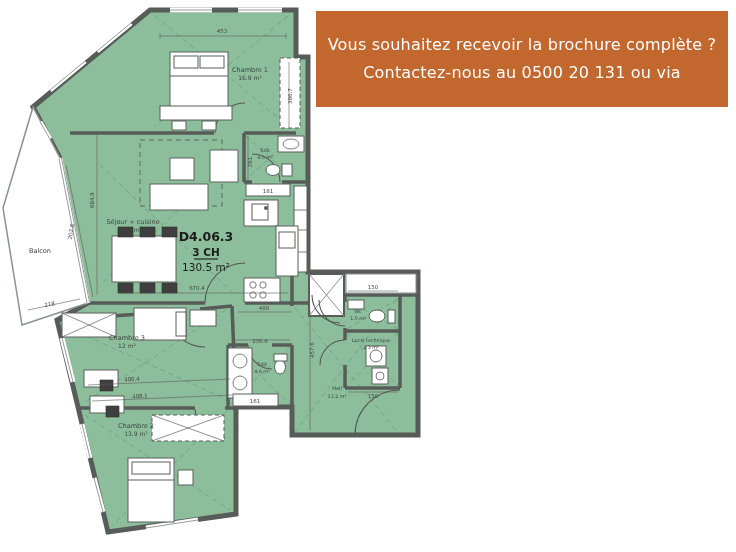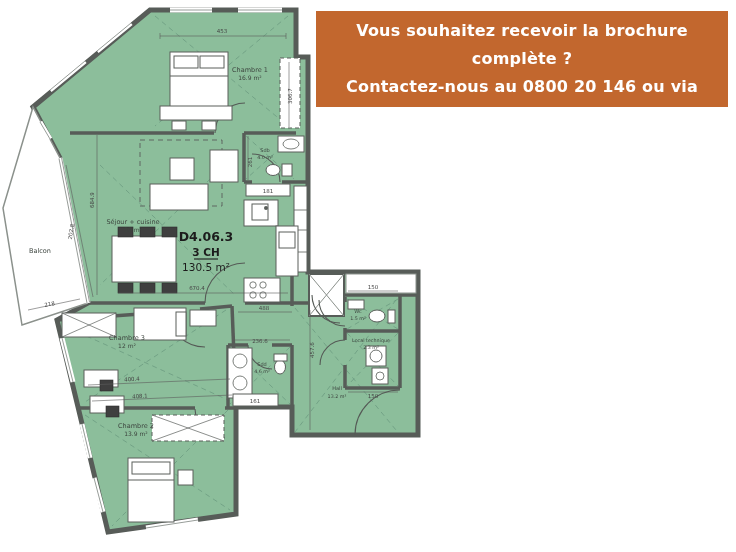--- a/index.html
+++ b/index.html
@@ -5,21 +5,21 @@
   html,body{margin:0;padding:0;background:#ffffff;}
   #screen{
     position:relative;width:736px;height:552px;background:#ffffff;overflow:hidden;
     font-family:"DejaVu Sans","Liberation Sans",sans-serif;
   }
   #plan-svg{position:absolute;left:0;top:0;}
   .banner{
     position:absolute;left:316px;top:11px;width:412px;height:96px;
     background:#c2672e;color:#ffffff;display:flex;flex-direction:column;
     justify-content:center;align-items:center;text-align:center;
-    font-weight:bold;font-size:16px;line-height:28px;letter-spacing:.2px;
+    font-weight:normal;font-size:16px;line-height:28px;letter-spacing:.2px;
   }
   .room-label{fill:#3d453f;font-size:6.5px;text-anchor:middle;}
   .room-area{fill:#3d453f;font-size:6px;text-anchor:middle;}
   .room-label-sm{fill:#3d453f;font-size:5px;text-anchor:middle;}
   .room-area-sm{fill:#3d453f;font-size:4.8px;text-anchor:middle;}
   .dim{fill:#474747;font-size:5.5px;text-anchor:middle;}
   .unit-code{fill:#1c1c1c;font-size:12.5px;font-weight:bold;text-anchor:middle;}
   .unit-type{fill:#1c1c1c;font-size:10.5px;font-weight:bold;text-anchor:middle;}
   .unit-area{fill:#1c1c1c;font-size:10.5px;text-anchor:middle;}
   .wall{stroke:#575c58;fill:none;}
@@ -268,16 +268,16 @@
       <text class="dim" transform="translate(132,381) rotate(-3)">400.4</text>
       <text class="dim" transform="translate(140,398) rotate(-3)">408.1</text>
       <text class="dim" transform="translate(314,350) rotate(-90)">457.6</text>
       <text class="dim" x="373" y="289">150</text>
       <text class="dim" x="373" y="398">150</text>
     </g>
   </svg>
 
   <div class="banner">
     <div>Vous souhaitez recevoir la brochure complète ?</div>
-    <div>Contactez-nous au 0800 20 146 ou via</div>
+    <div>Contactez-nous au 0500 20 131 ou via</div>
   </div>
 
 </div>
 
 </body></html>

